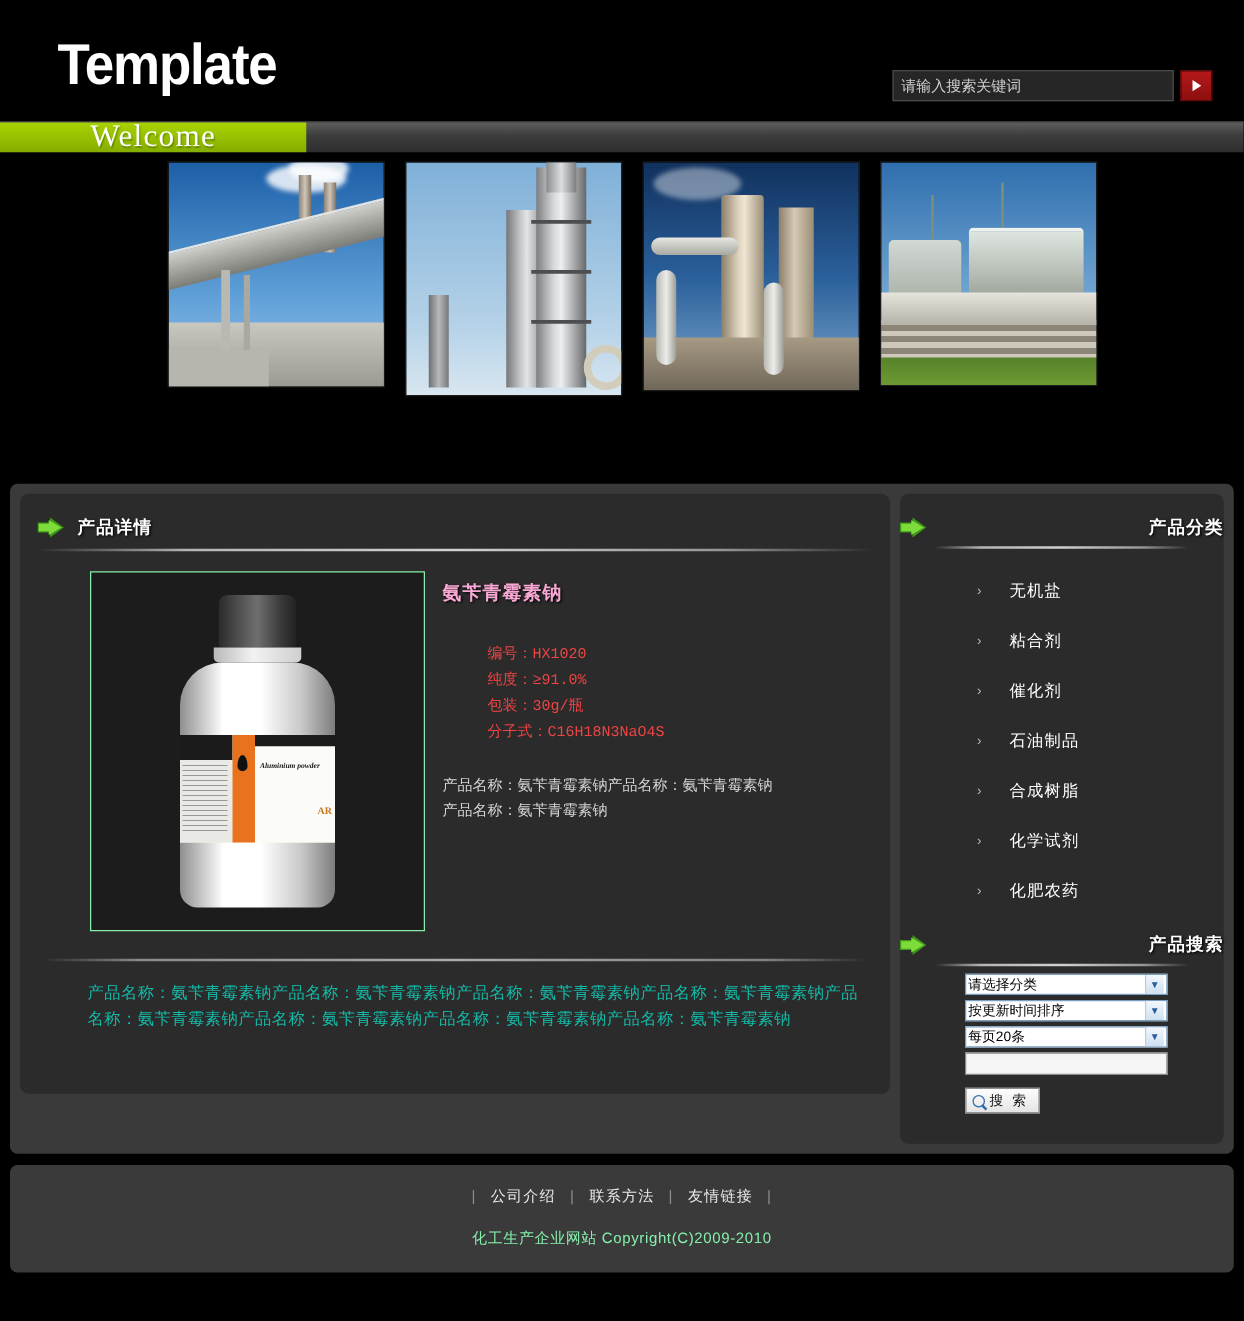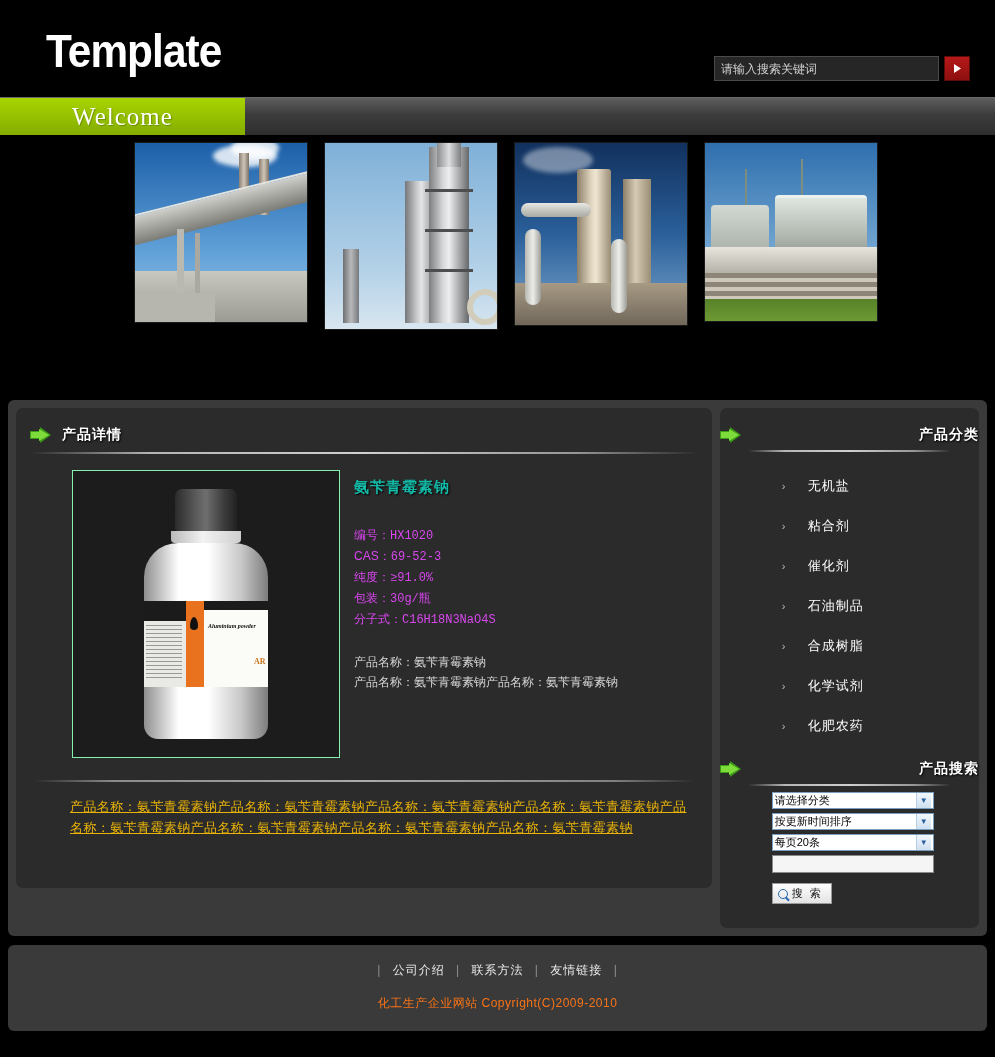--- a/index.html
+++ b/index.html
@@ -52,21 +52,21 @@
     background: linear-gradient(#b51919, #8d0f0f);
     border: 1px solid #5c0a0a;
     display: flex; align-items: center; justify-content: center;
     cursor: pointer;
   }
   .topsearch-btn svg { display: block; }
 
   
   .nav {
     display: flex;
-    height: 38px;
+    height: 25px;
     background: linear-gradient(#5e5e5e, #3c3c3c 45%, #2e2e2e);
     border-top: 1px solid #6a6a6a;
   }
   .nav-welcome {
     width: 245px;
     background: linear-gradient(#a8d400, #84ad00);
     display: flex; align-items: center; justify-content: center;
     color: #fff;
     font-family: "Liberation Serif", serif;
     font-size: 25px;
@@ -276,40 +276,39 @@
     font-size: 8px; font-weight: bold; color: #c8761a;
   }
   .label .lines {
     position: absolute; left: 2px; top: 24px; width: 36px; height: 54px;
     background: repeating-linear-gradient(180deg,#555 0 1px, transparent 1px 4px);
     opacity: .55;
   }
 
   .prod-info { flex: 1; padding-top: 8px; }
   .prod-title {
-    font-size: 15px; font-weight: bold; color: #14b8a6;
+    font-size: 15px; font-weight: bold; color: #f9a8d4;
     letter-spacing: 1px; margin-bottom: 28px;
     text-shadow: 1px 1px 2px #000;
   }
-  .spec { font-size: 12px; color: #d946ef; line-height: 20px;
-    font-family: "Liberation Mono", monospace; }
+  .spec { font-size: 12px; color: #ef4444; line-height: 20px;
+    font-family: "Liberation Mono", monospace; margin-left: 36px; }
   .spec .cn { font-family: "Liberation Sans", sans-serif; }
   .prod-extra { margin-top: 22px; font-size: 12px; color: #d4d4d4; line-height: 20px; }
 
   .desc-sep {
     height: 2px; margin: 22px 4px 0;
     background: linear-gradient(90deg, rgba(255,255,255,0), rgba(255,255,255,.45) 12%, rgba(255,255,255,.6) 50%, rgba(255,255,255,.4) 88%, rgba(255,255,255,0));
   }
   .desc {
     padding: 14px 6px 0 40px;
     font-size: 13px;
-    color: #eab308;
+    color: #14b8a6;
     line-height: 21px;
     letter-spacing: .4px;
-    text-decoration: underline;
   }
 
   
   .cat-list { padding: 14px 0 6px; }
   .cat-item {
     display: flex; align-items: center;
     padding: 11px 0 11px 62px;
     cursor: pointer;
   }
   .cat-chevron { color: #bdbdbd; font-size: 11px; width: 26px; flex: none; }
@@ -362,21 +361,21 @@
     width: 979px;
     margin: 9px auto 0;
     background: #3a3a3a;
     border-radius: 6px;
     padding: 17px 0 19px;
     text-align: center;
   }
   .flinks { font-size: 12px; color: #e8e8e8; letter-spacing: 1px; }
   .flinks .bar { color: #8e8e8e; margin: 0 7px; }
   .flinks a { color: #e8e8e8; text-decoration: none; cursor: pointer; }
-  .copy { margin-top: 16px; font-size: 12px; color: #f97316; letter-spacing: .5px; }
+  .copy { margin-top: 16px; font-size: 12px; color: #86efac; letter-spacing: .5px; }
 </style>
 </head>
 <body>
 
 <div class="topbar">
   <div class="logo">Template</div>
   <div class="topsearch">
     <input type="text" placeholder="请输入搜索关键词" style="">
     <div class="topsearch-btn">
       <svg width="9" height="11" viewBox="0 0 9 11">
@@ -475,28 +474,27 @@
               </div>
             </div>
           </div>
         </div>
       </div>
 
       <div class="prod-info">
         <div class="prod-title">氨苄青霉素钠</div>
         <div class="spec">
           <div><span class="cn">编号：</span><span>HX1020</span></div>
-          <div><span class="cn">CAS：</span><span>69-52-3</span></div>
           <div><span class="cn">纯度：</span><span>≥91.0%</span></div>
           <div><span class="cn">包装：</span><span>30g/瓶</span></div>
           <div><span class="cn">分子式：</span><span>C16H18N3NaO4S</span></div>
         </div>
         <div class="prod-extra">
+          <div>产品名称：氨苄青霉素钠产品名称：氨苄青霉素钠</div>
           <div>产品名称：氨苄青霉素钠</div>
-          <div>产品名称：氨苄青霉素钠产品名称：氨苄青霉素钠</div>
         </div>
       </div>
     </div>
 
     <div class="desc-sep"></div>
     <div class="desc">产品名称：氨苄青霉素钠产品名称：氨苄青霉素钠产品名称：氨苄青霉素钠产品名称：氨苄青霉素钠产品名称：氨苄青霉素钠产品名称：氨苄青霉素钠产品名称：氨苄青霉素钠产品名称：氨苄青霉素钠</div>
   </div>
 
   <div class="panel side-panel">
 

